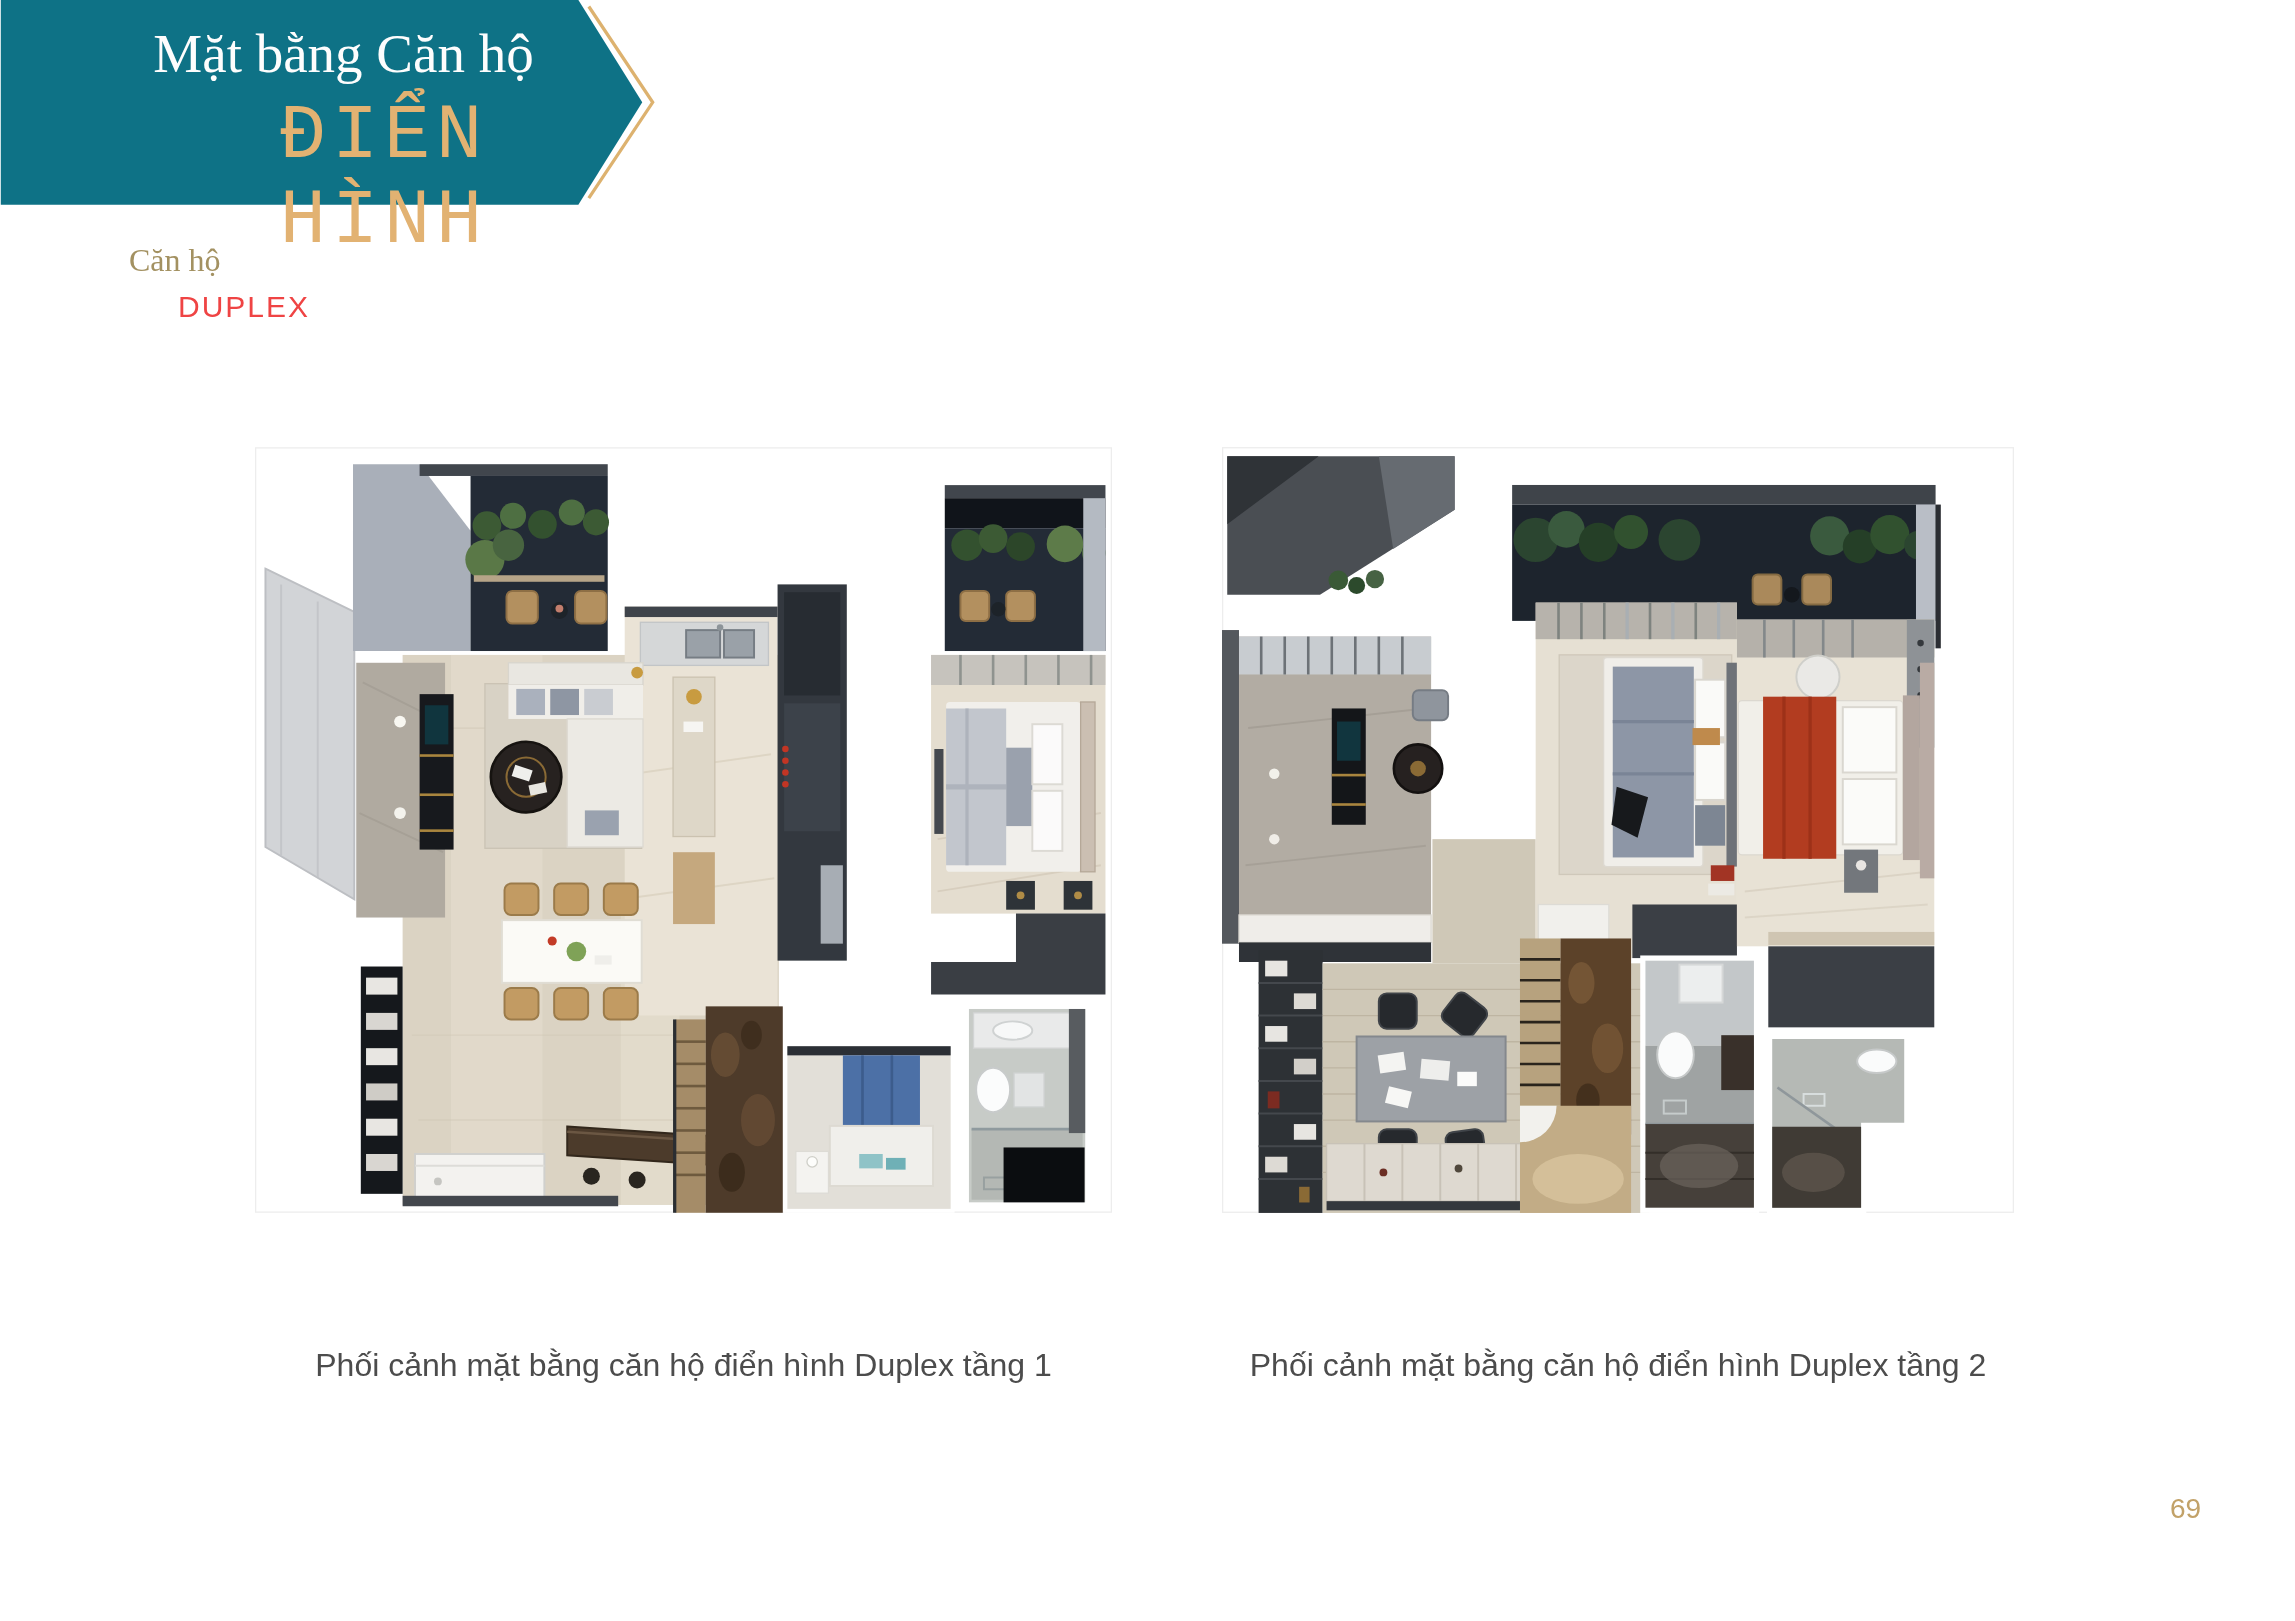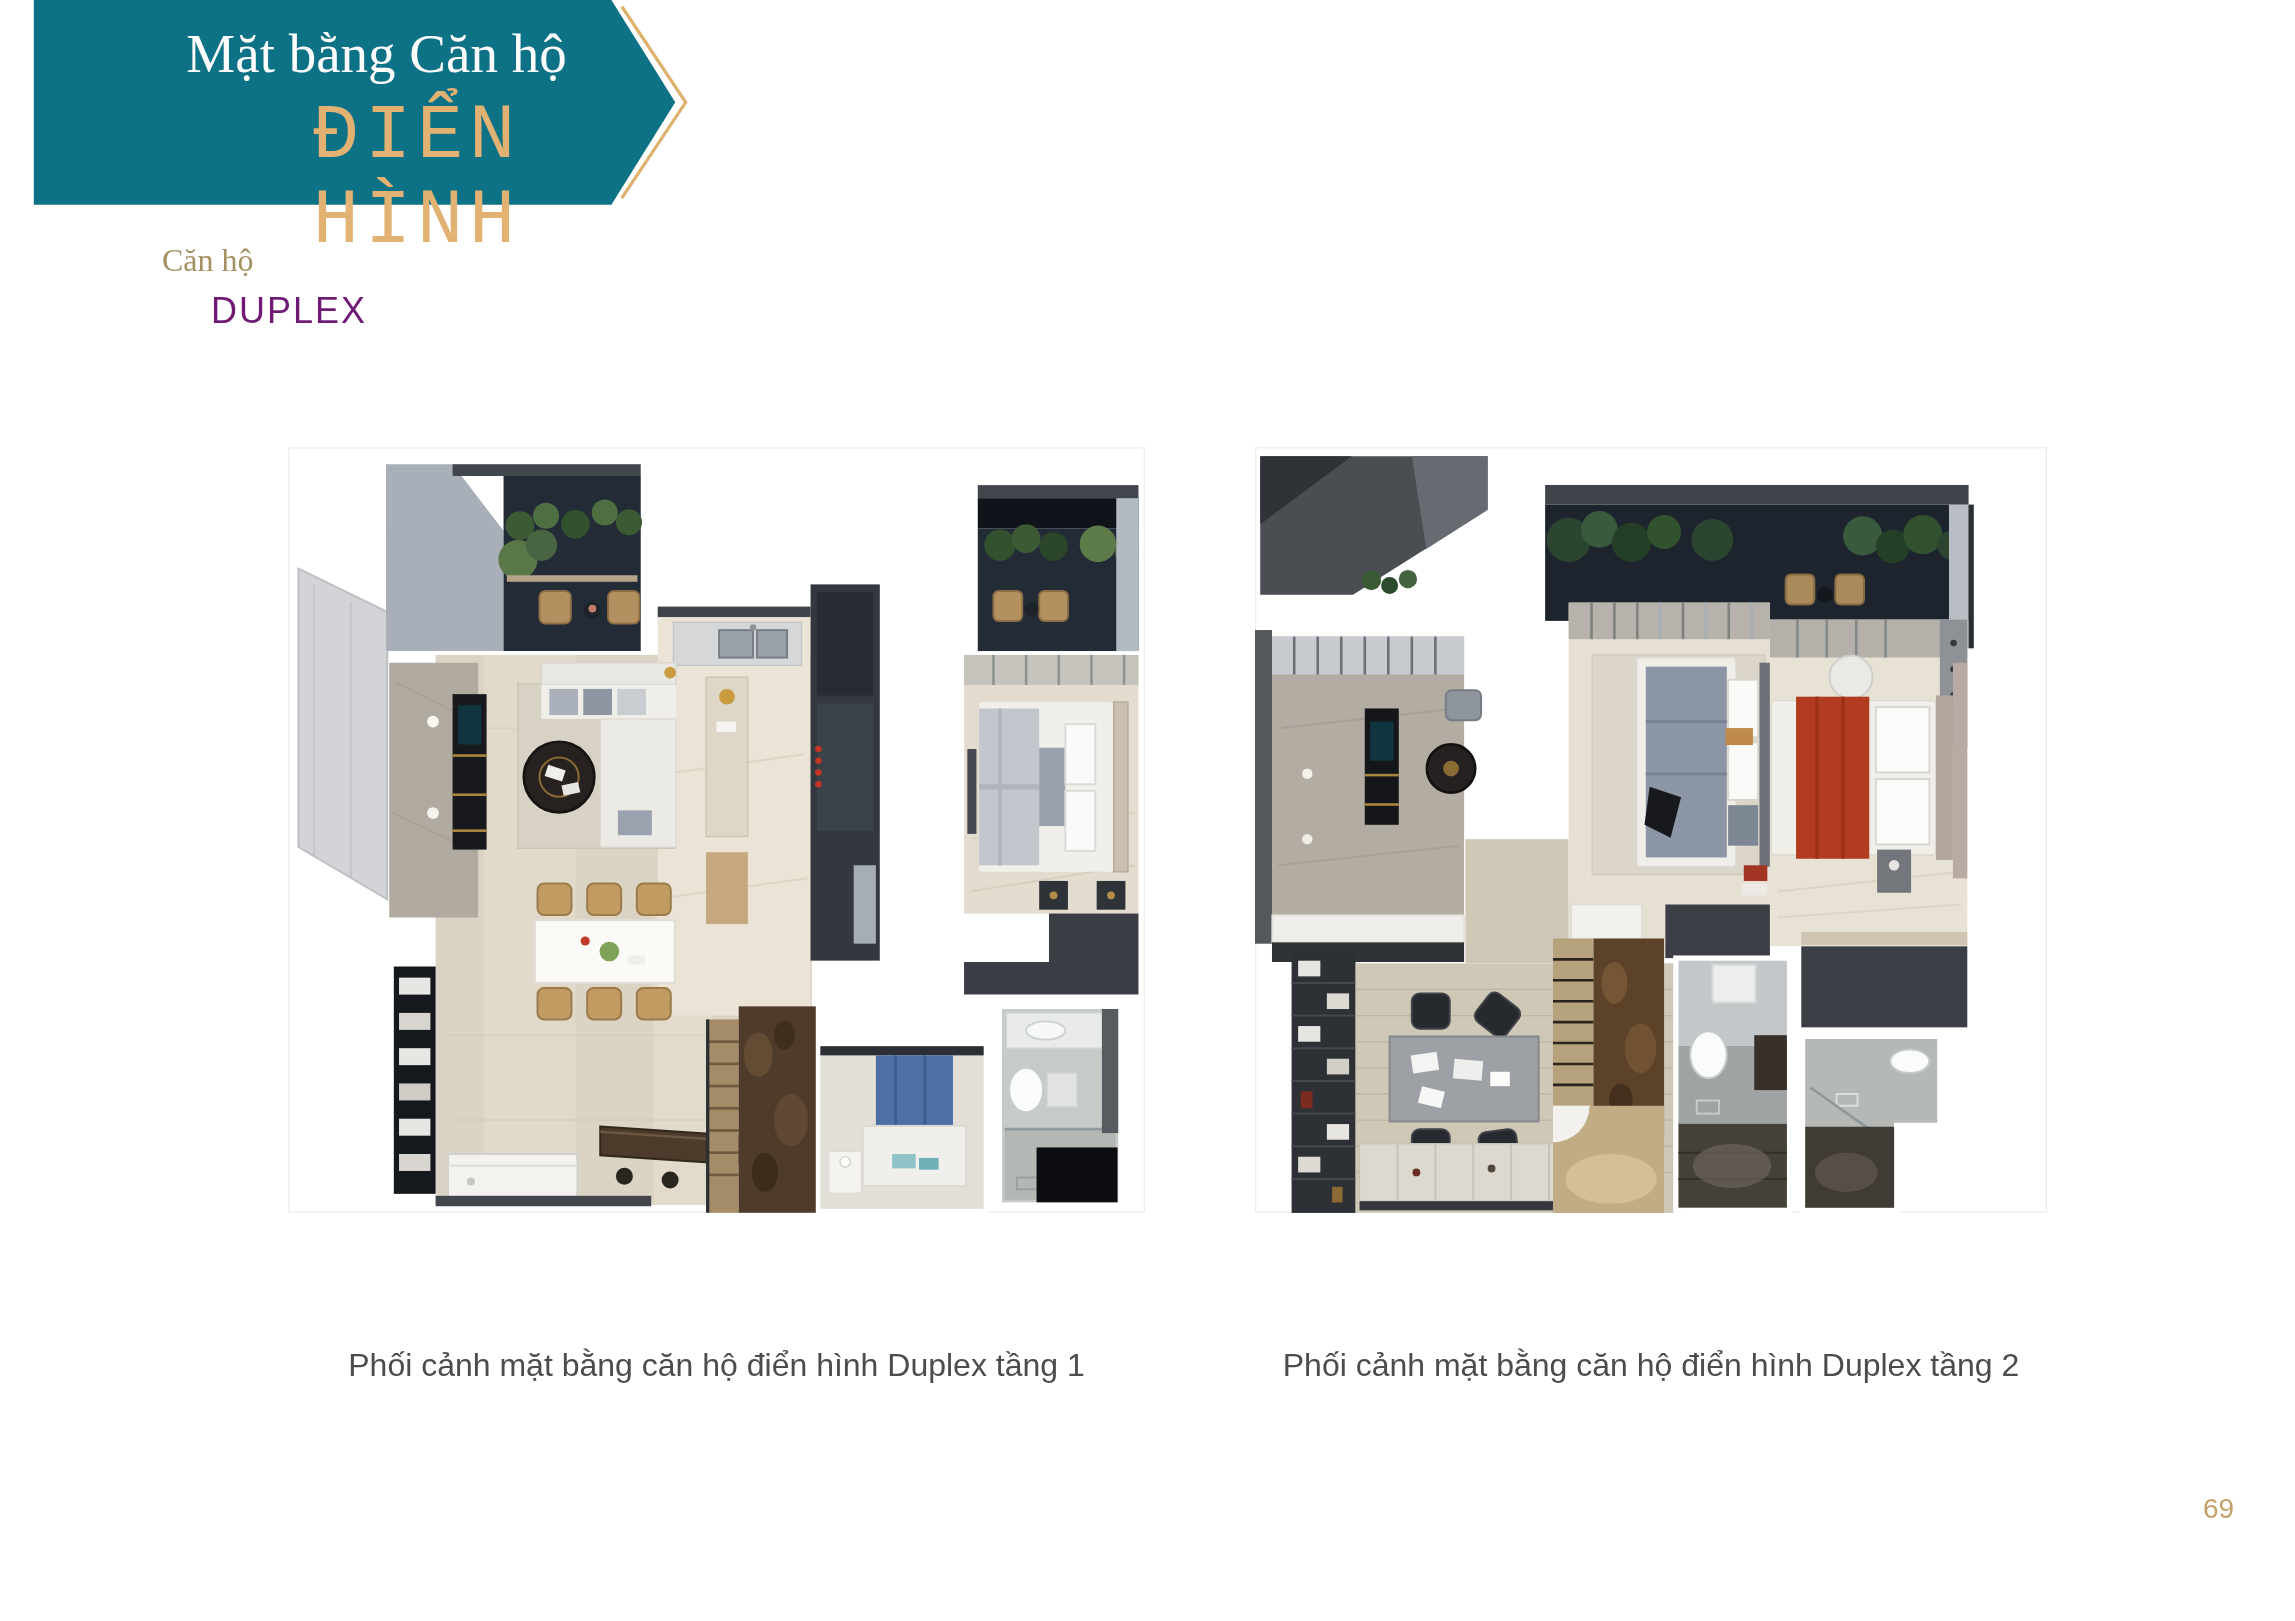--- a/index.html
+++ b/index.html
@@ -1,29 +1,29 @@
 <!DOCTYPE html>
 <html style="font-size:10.5px"><head>
 <meta charset="utf-8">
 <style>
   html,body{margin:0;padding:0;background:#ffffff;}
   #canvas{position:relative;width:2295px;height:1621px;background:#ffffff;overflow:hidden;
           font-family:"Liberation Sans",sans-serif;}
-  .abs{position:absolute;padding-left:33px;}
+  .abs{position:absolute;}
   
   #banner{left:0;top:0;width:660px;height:206px;}
   #banner-title-top{left:131px;top:22px;width:425px;text-align:center;
     font-family:"Liberation Serif",serif;font-size:55px;line-height:1.15;color:#fdfdfd;}
   #banner-title-main{left:175px;top:95px;width:418px;text-align:center;
     font-family:Liberation Mono, monospace;font-size:77px;line-height:1.1;color:#e2b272;
     letter-spacing:5.9px;}
   
   #subtitle-prefix{left:129px;top:242px;font-family:"Liberation Serif",serif;
     font-size:32px;color:#a39161;}
-  #subtitle-type{left:178px;top:290px;font-size:36px;color:#701a75;letter-spacing:2px;}
+  #subtitle-type{left:178px;top:290px;font-size:30px;color:#ef4444;letter-spacing:2px;}
   
   #plan1{left:255px;top:447px;width:857px;height:766px;}
   #plan2{left:1222px;top:447px;width:792px;height:766px;}
   
   .caption{top:1347px;font-size:32px;color:#4c4c4c;text-align:center;}
   #caption1{left:255px;width:857px;}
   #caption2{left:1222px;width:792px;}
   
   #page-number{left:2170px;top:1493px;font-size:28px;color:#c2a269;}
   svg{display:block;}

